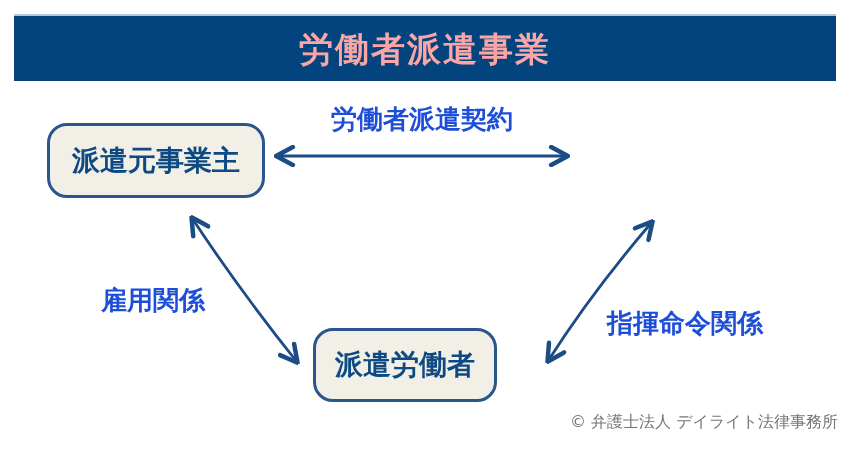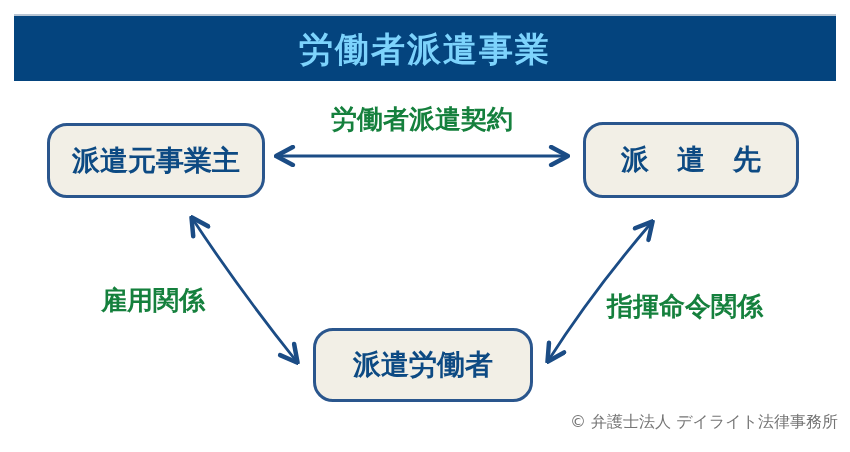--- a/index.html
+++ b/index.html
@@ -21,21 +21,21 @@
     top: 14px;
     width: 822px;
     height: 67px;
     background: #04447e;
     border-top: 2px solid #b8c5d3;
     display: flex;
     align-items: center;
     justify-content: center;
   }
   .banner .title {
-    color: #7dd3fc;
+    color: #fca5a5;
     font-size: 34px;
     font-weight: bold;
     letter-spacing: 2px;
     line-height: 1;
   }
   
   .node {
     position: absolute;
     background: #f2efe6;
     border: 3px solid #2a568d;
@@ -44,33 +44,33 @@
     align-items: center;
     justify-content: center;
     color: #0d4a83;
     font-weight: bold;
     font-size: 28px;
     line-height: 1;
     white-space: nowrap;
   }
   .node-source { left: 47px;  top: 123px; width: 218px; height: 75px; }
   .node-client { left: 583px; top: 122px; width: 216px; height: 76px; }
-  .node-worker { left: 313px; top: 328px; width: 220px; height: 74px; }
+  .node-worker { left: 313px; top: 328px; width: 184px; height: 74px; }
   
   .edge-label {
     position: absolute;
-    color: #15803d;
+    color: #1d4ed8;
     font-weight: bold;
     font-size: 26px;
     line-height: 1;
     white-space: nowrap;
   }
   .label-contract   { left: 272px; top: 106px; width: 300px; text-align: center; }
   .label-employment { left: 101px; top: 287px; }
-  .label-command    { left: 607px; top: 293px; }
+  .label-command    { left: 607px; top: 310px; }
   
   .arrows {
     position: absolute;
     left: 0; top: 0;
     width: 850px;
     height: 452px;
     pointer-events: none;
   }
   
   .copyright {
@@ -99,23 +99,20 @@
       </marker>
     </defs>
     <path d="M 277 156 L 567 156" fill="none" stroke="#1b4c85" stroke-width="2.8" marker-start="url(#arrowhead)" marker-end="url(#arrowhead)"></path>
     <path d="M 192 218 Q 238 288 297 362" fill="none" stroke="#1b4c85" stroke-width="2.8" marker-start="url(#arrowhead)" marker-end="url(#arrowhead)"></path>
     <path d="M 652 222 Q 592 292 548 361" fill="none" stroke="#1b4c85" stroke-width="2.8" marker-start="url(#arrowhead)" marker-end="url(#arrowhead)"></path>
   </svg>
 
   <div class="node node-source">
     <span>派遣元事業主</span>
   </div>
-  <div class="node node-client">
-    <span>派　遣　先</span>
-  </div>
   <div class="node node-worker">
     <span>派遣労働者</span>
   </div>
 
   <div class="edge-label label-contract">労働者派遣契約</div>
   <div class="edge-label label-employment">雇用関係</div>
   <div class="edge-label label-command">指揮命令関係</div>
 
   <div class="copyright">© 弁護士法人 デイライト法律事務所</div>
 

